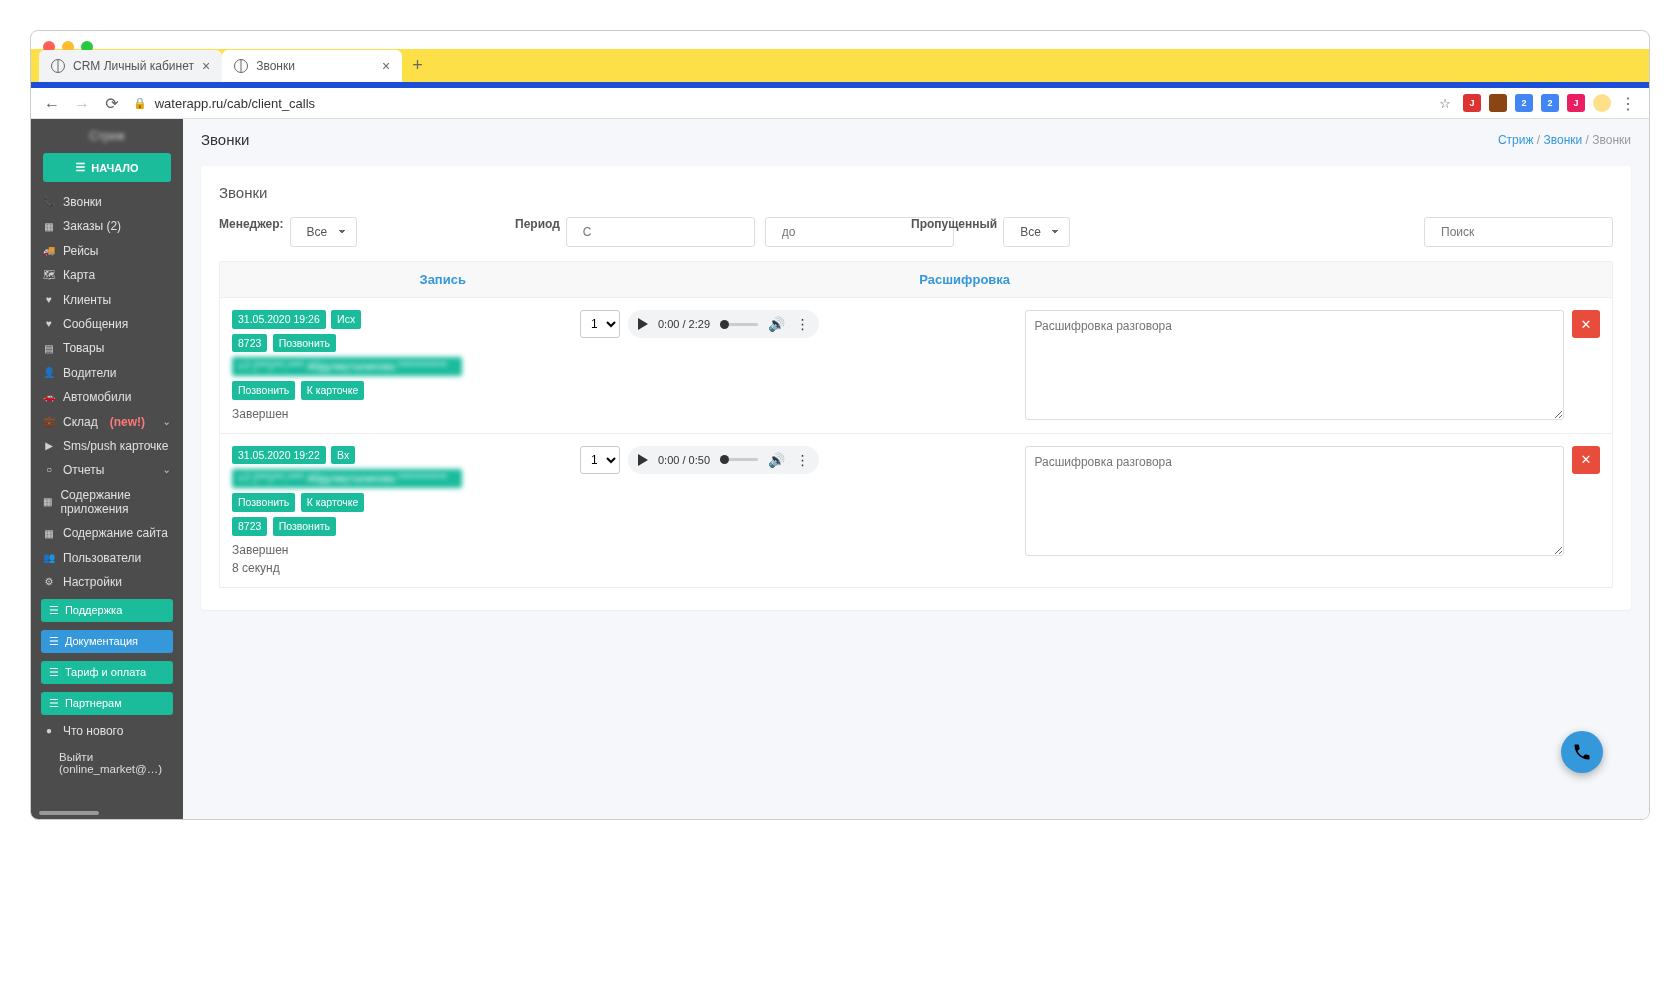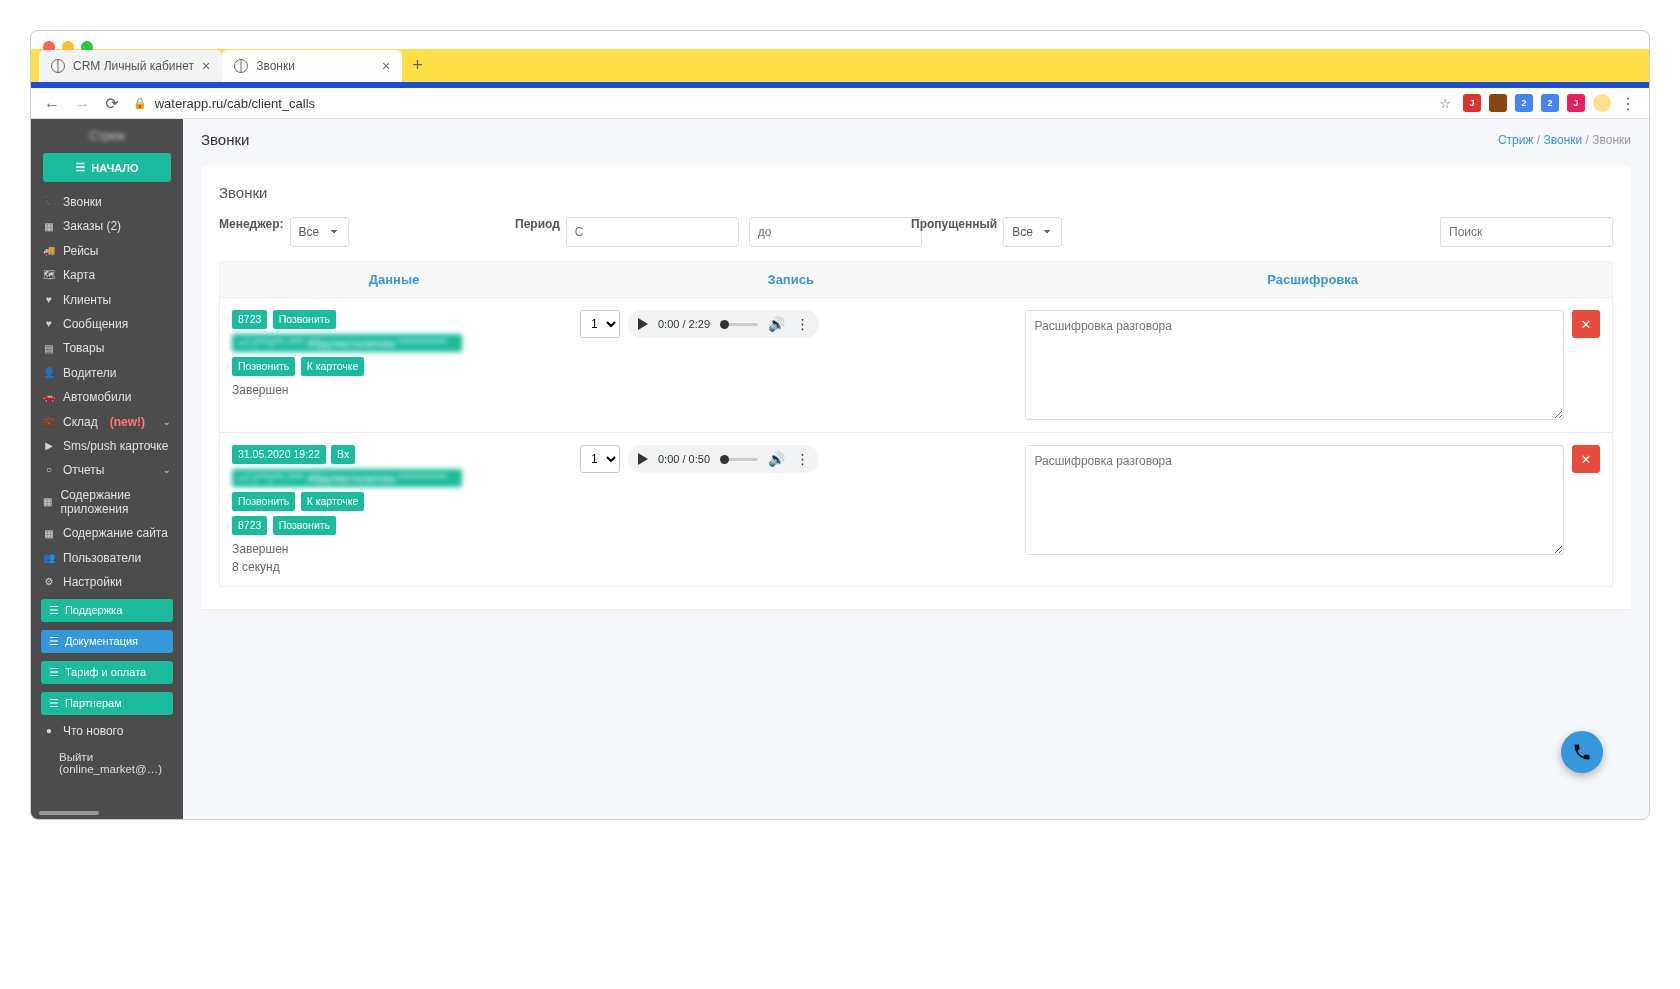--- a/index.html
+++ b/index.html
@@ -45,21 +45,21 @@
     .page-header { display: flex; align-items: center; padding: 12px 18px; }
     .page-title { font-size: 15px; color: #333; }
     .breadcrumb { margin-left: auto; font-size: 12px; color: #999; }
     .breadcrumb a { color: #3498db; text-decoration: none; }
     
     .panel { background: #fff; margin: 6px 18px 14px; padding: 18px 18px 22px; border-radius: 3px; box-shadow: 0 1px 2px rgba(0,0,0,0.05); }
     .panel-title { font-size: 15px; color: #555; margin-bottom: 16px; }
     .filters { display: flex; gap: 16px; margin-bottom: 14px; }
     .filter-group { display: flex; flex-direction: row; gap: 6px; }
     .filter-label { font-size: 12px; color: #555; font-weight: 600; }
-    .filter-select, .filter-input { border: 1px solid #ddd; border-radius: 3px; padding: 6px 8px; font-size: 12px; color: #555; background: #fff; height: 30px; }
+    .filter-select, .filter-input { border: 1px solid #ddd; border-radius: 3px; padding: 6px 16px; font-size: 12px; color: #555; background: #fff; height: 30px; }
     .filter-select { appearance: none; background-image: linear-gradient(45deg, transparent 50%, #666 50%), linear-gradient(135deg, #666 50%, transparent 50%); background-position: calc(100% - 14px) 12px, calc(100% - 10px) 12px; background-size: 4px 4px, 4px 4px; background-repeat: no-repeat; padding-right: 28px; }
     
     .table-header { display: flex; background: #f8f8f8; border: 1px solid #eee; border-radius: 3px 3px 0 0; }
     .th { padding: 10px 12px; font-size: 13px; color: #3498db; font-weight: 600; text-align: center; }
     .th-data { width: 25%; }
     .th-record { width: 32%; }
     .th-transcript { width: 43%; }
     
     .row { display: flex; border: 1px solid #eee; border-top: none; }
     .cell { padding: 12px; font-size: 12px; }
@@ -256,27 +256,30 @@
           <div class="filter-group" style="width:180px">
             <span class="filter-label">Пропущенный</span>
             <select class="filter-select"><option>Все</option></select>
           </div>
           <div class="filter-group" style="flex:1;justify-content:flex-end">
             <input class="filter-input" placeholder="Поиск" style="">
           </div>
         </div>
 
         <div class="table-header">
-          <div class="th th-data">Данные</div>
           <div class="th th-record">Запись</div>
           <div class="th th-transcript">Расшифровка</div>
         </div>
 
         <div class="row">
           <div class="cell cell-data">
+            <div class="tag-row">
+              <span class="tag">31.05.2020 19:26</span>
+              <span class="tag">Исх</span>
+            </div>
             <div class="tag-row">
               <span class="tag">8723</span>
               <span class="tag">Позвонить</span>
             </div>
             <div class="tag-row">
               <span class="tag blurred" style="min-width:230px">+7 (***)***-**** Абдулмуталипова ************</span>
             </div>
             <div class="tag-row">
               <span class="tag">Позвонить</span>
               <span class="tag">К карточке</span>

